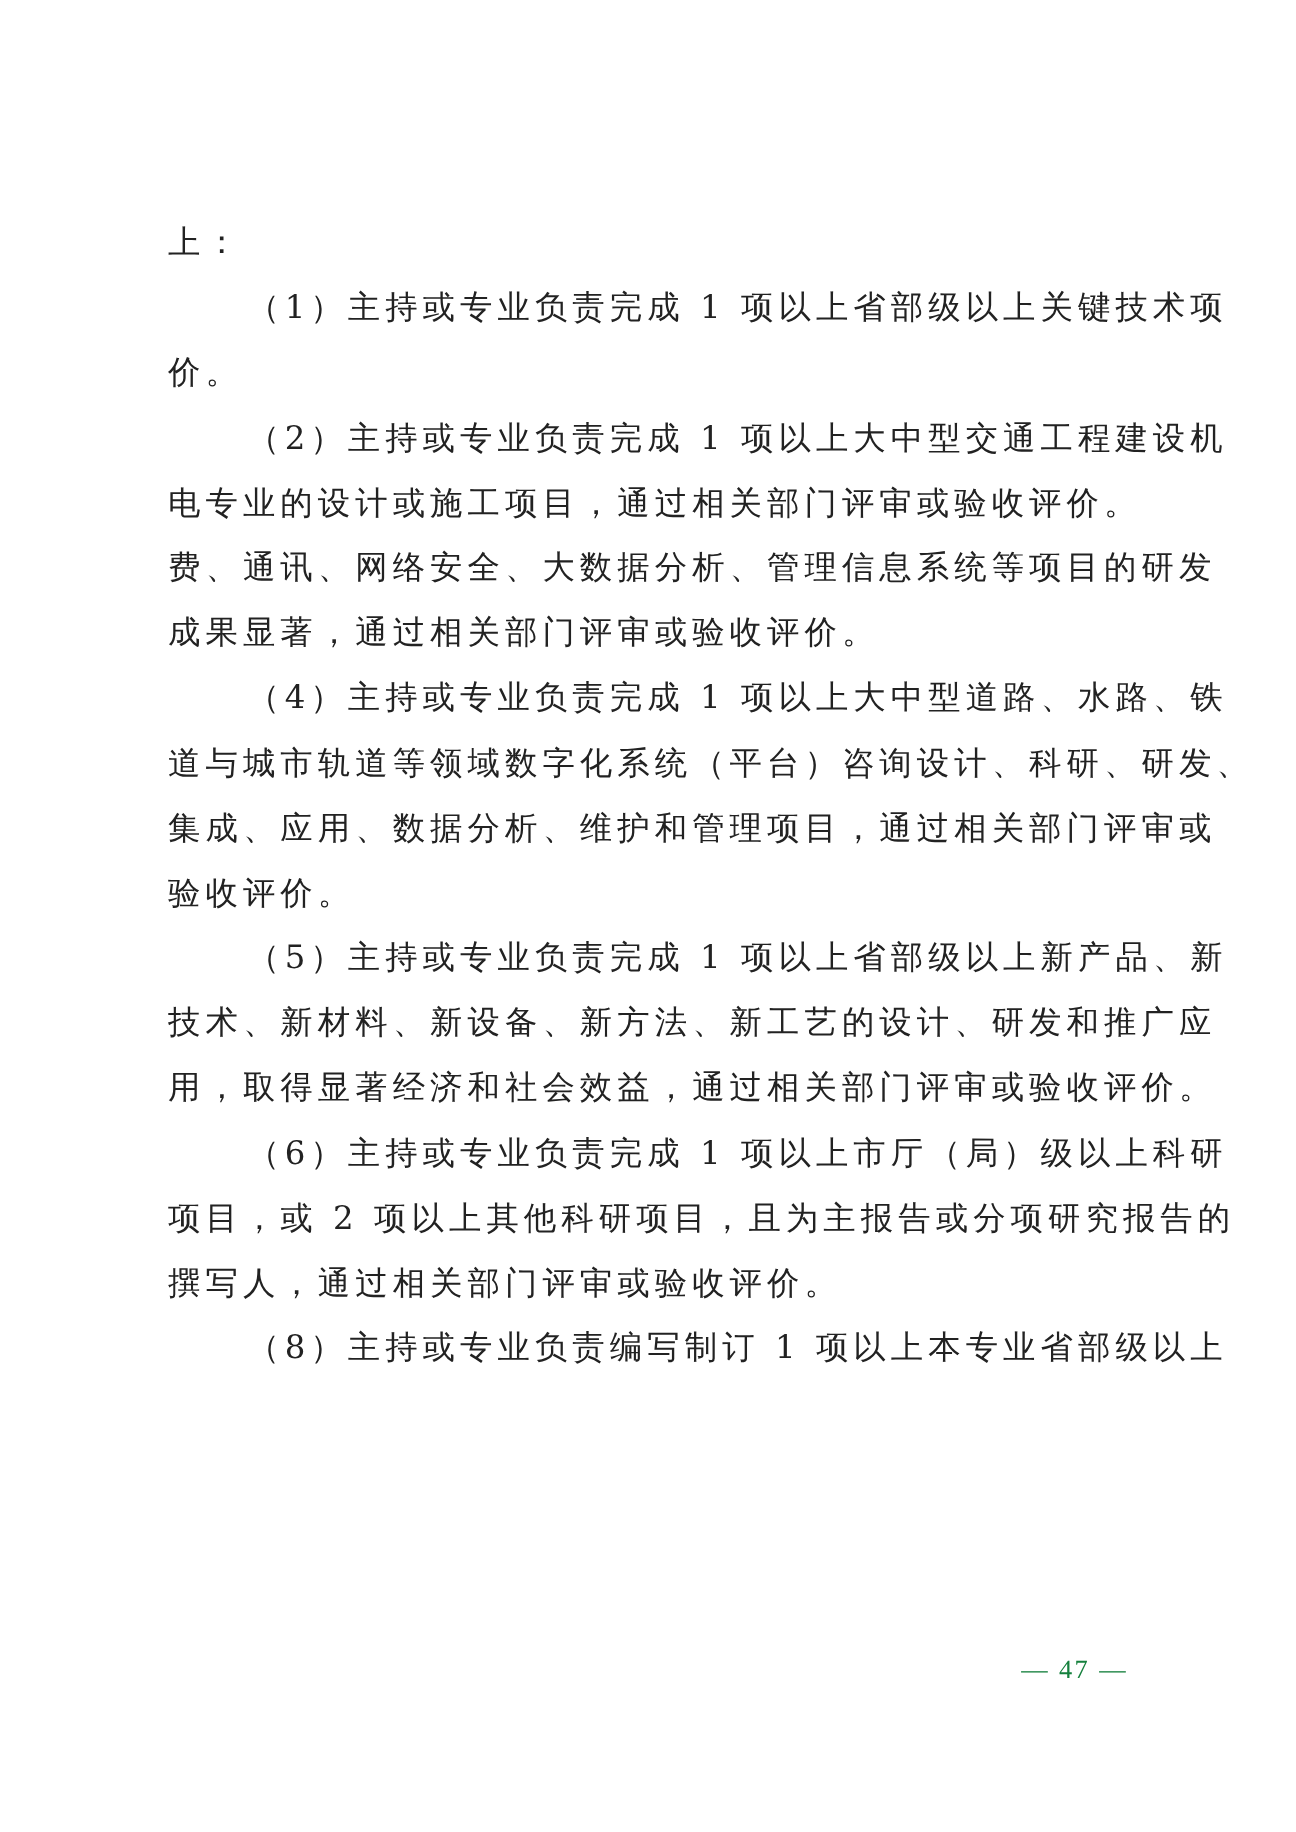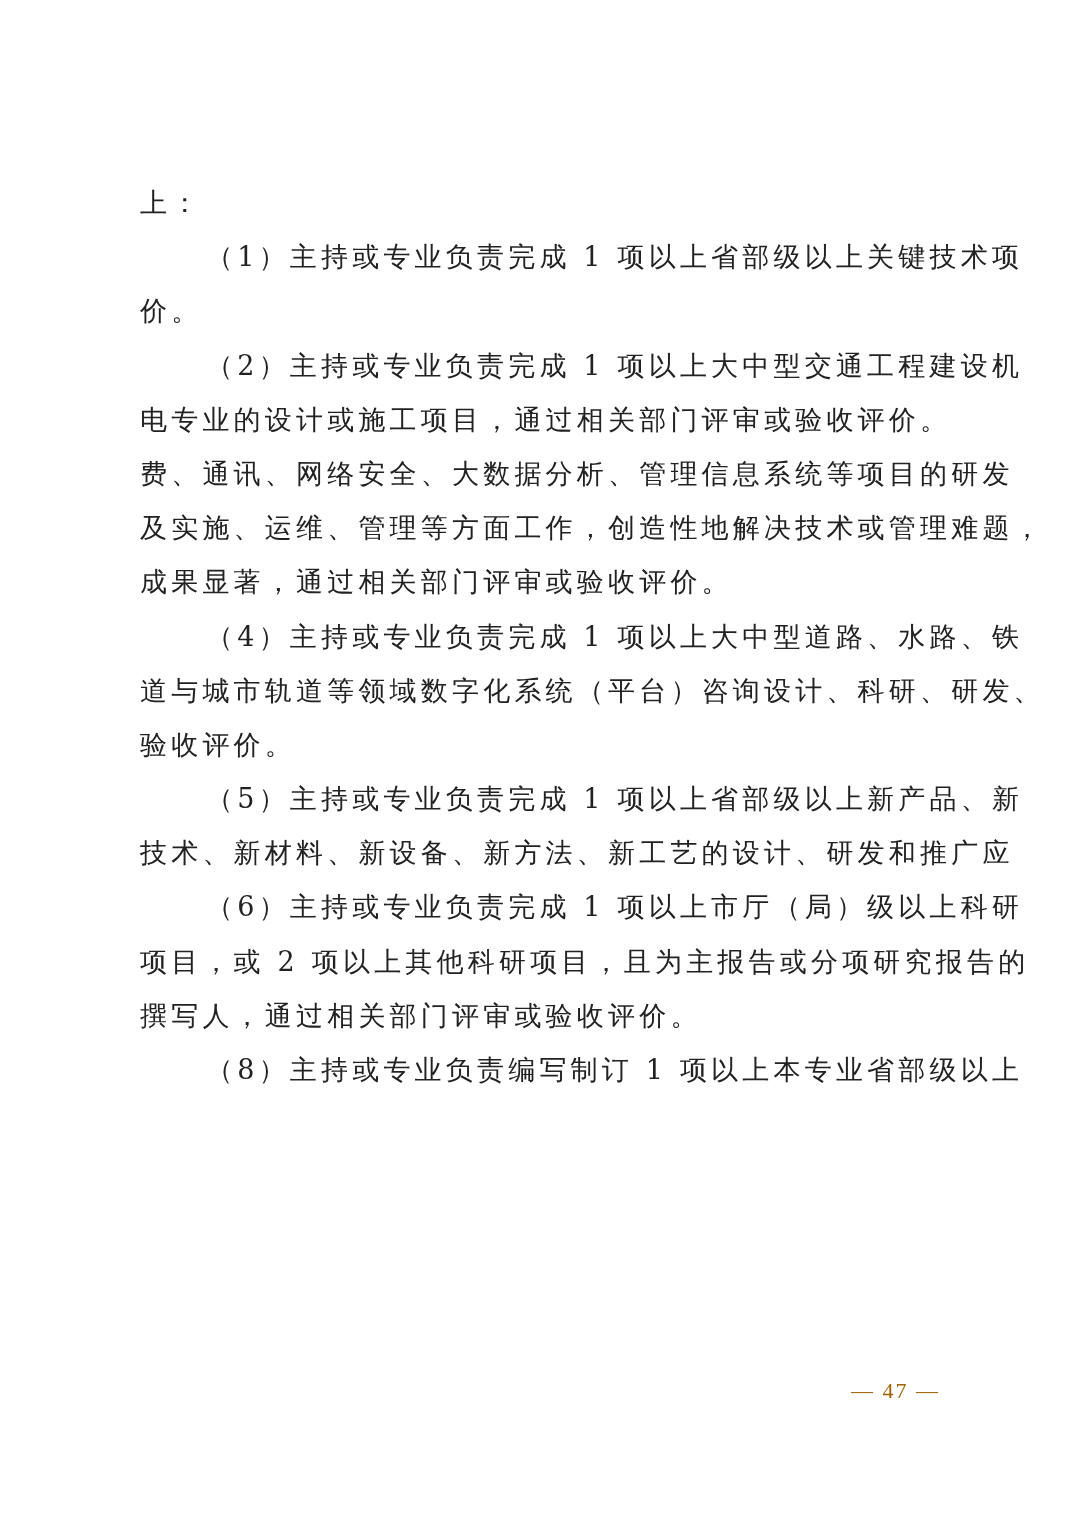--- a/index.html
+++ b/index.html
@@ -35,40 +35,41 @@
     }
     .line.indent {
       padding-left: 66px;
     }
     .page-number {
       position: absolute;
       right: 140px;
       top: 1378px;
       font-size: 22px;
       font-family: "Liberation Serif", serif;
-      color: #a16207;
+      color: #15803d;
       letter-spacing: 2px;
     }
   </style>
 </head>
 <body>
 
 <div class="page-body">
   <div class="line last">上：</div>
   <div class="line indent">（1）主持或专业负责完成 1 项以上省部级以上关键技术项</div>
   <div class="line last">价。</div>
   <div class="line indent">（2）主持或专业负责完成 1 项以上大中型交通工程建设机</div>
   <div class="line last">电专业的设计或施工项目，通过相关部门评审或验收评价。</div>
   <div class="line">费、通讯、网络安全、大数据分析、管理信息系统等项目的研发</div>
-  <div class="line">及实施、运维、管理等方面工作，创造性地解决技术或管理难题，</div>
   <div class="line last">成果显著，通过相关部门评审或验收评价。</div>
   <div class="line indent">（4）主持或专业负责完成 1 项以上大中型道路、水路、铁</div>
   <div class="line">道与城市轨道等领域数字化系统（平台）咨询设计、科研、研发、</div>
+  <div class="line">集成、应用、数据分析、维护和管理项目，通过相关部门评审或</div>
   <div class="line last">验收评价。</div>
   <div class="line indent">（5）主持或专业负责完成 1 项以上省部级以上新产品、新</div>
   <div class="line">技术、新材料、新设备、新方法、新工艺的设计、研发和推广应</div>
+  <div class="line">用，取得显著经济和社会效益，通过相关部门评审或验收评价。</div>
   <div class="line indent">（6）主持或专业负责完成 1 项以上市厅（局）级以上科研</div>
   <div class="line">项目，或 2 项以上其他科研项目，且为主报告或分项研究报告的</div>
   <div class="line last">撰写人，通过相关部门评审或验收评价。</div>
   <div class="line indent">（8）主持或专业负责编写制订 1 项以上本专业省部级以上</div>
 </div>
 
 <div class="page-number">— 47 —</div>
 
 </body></html>

